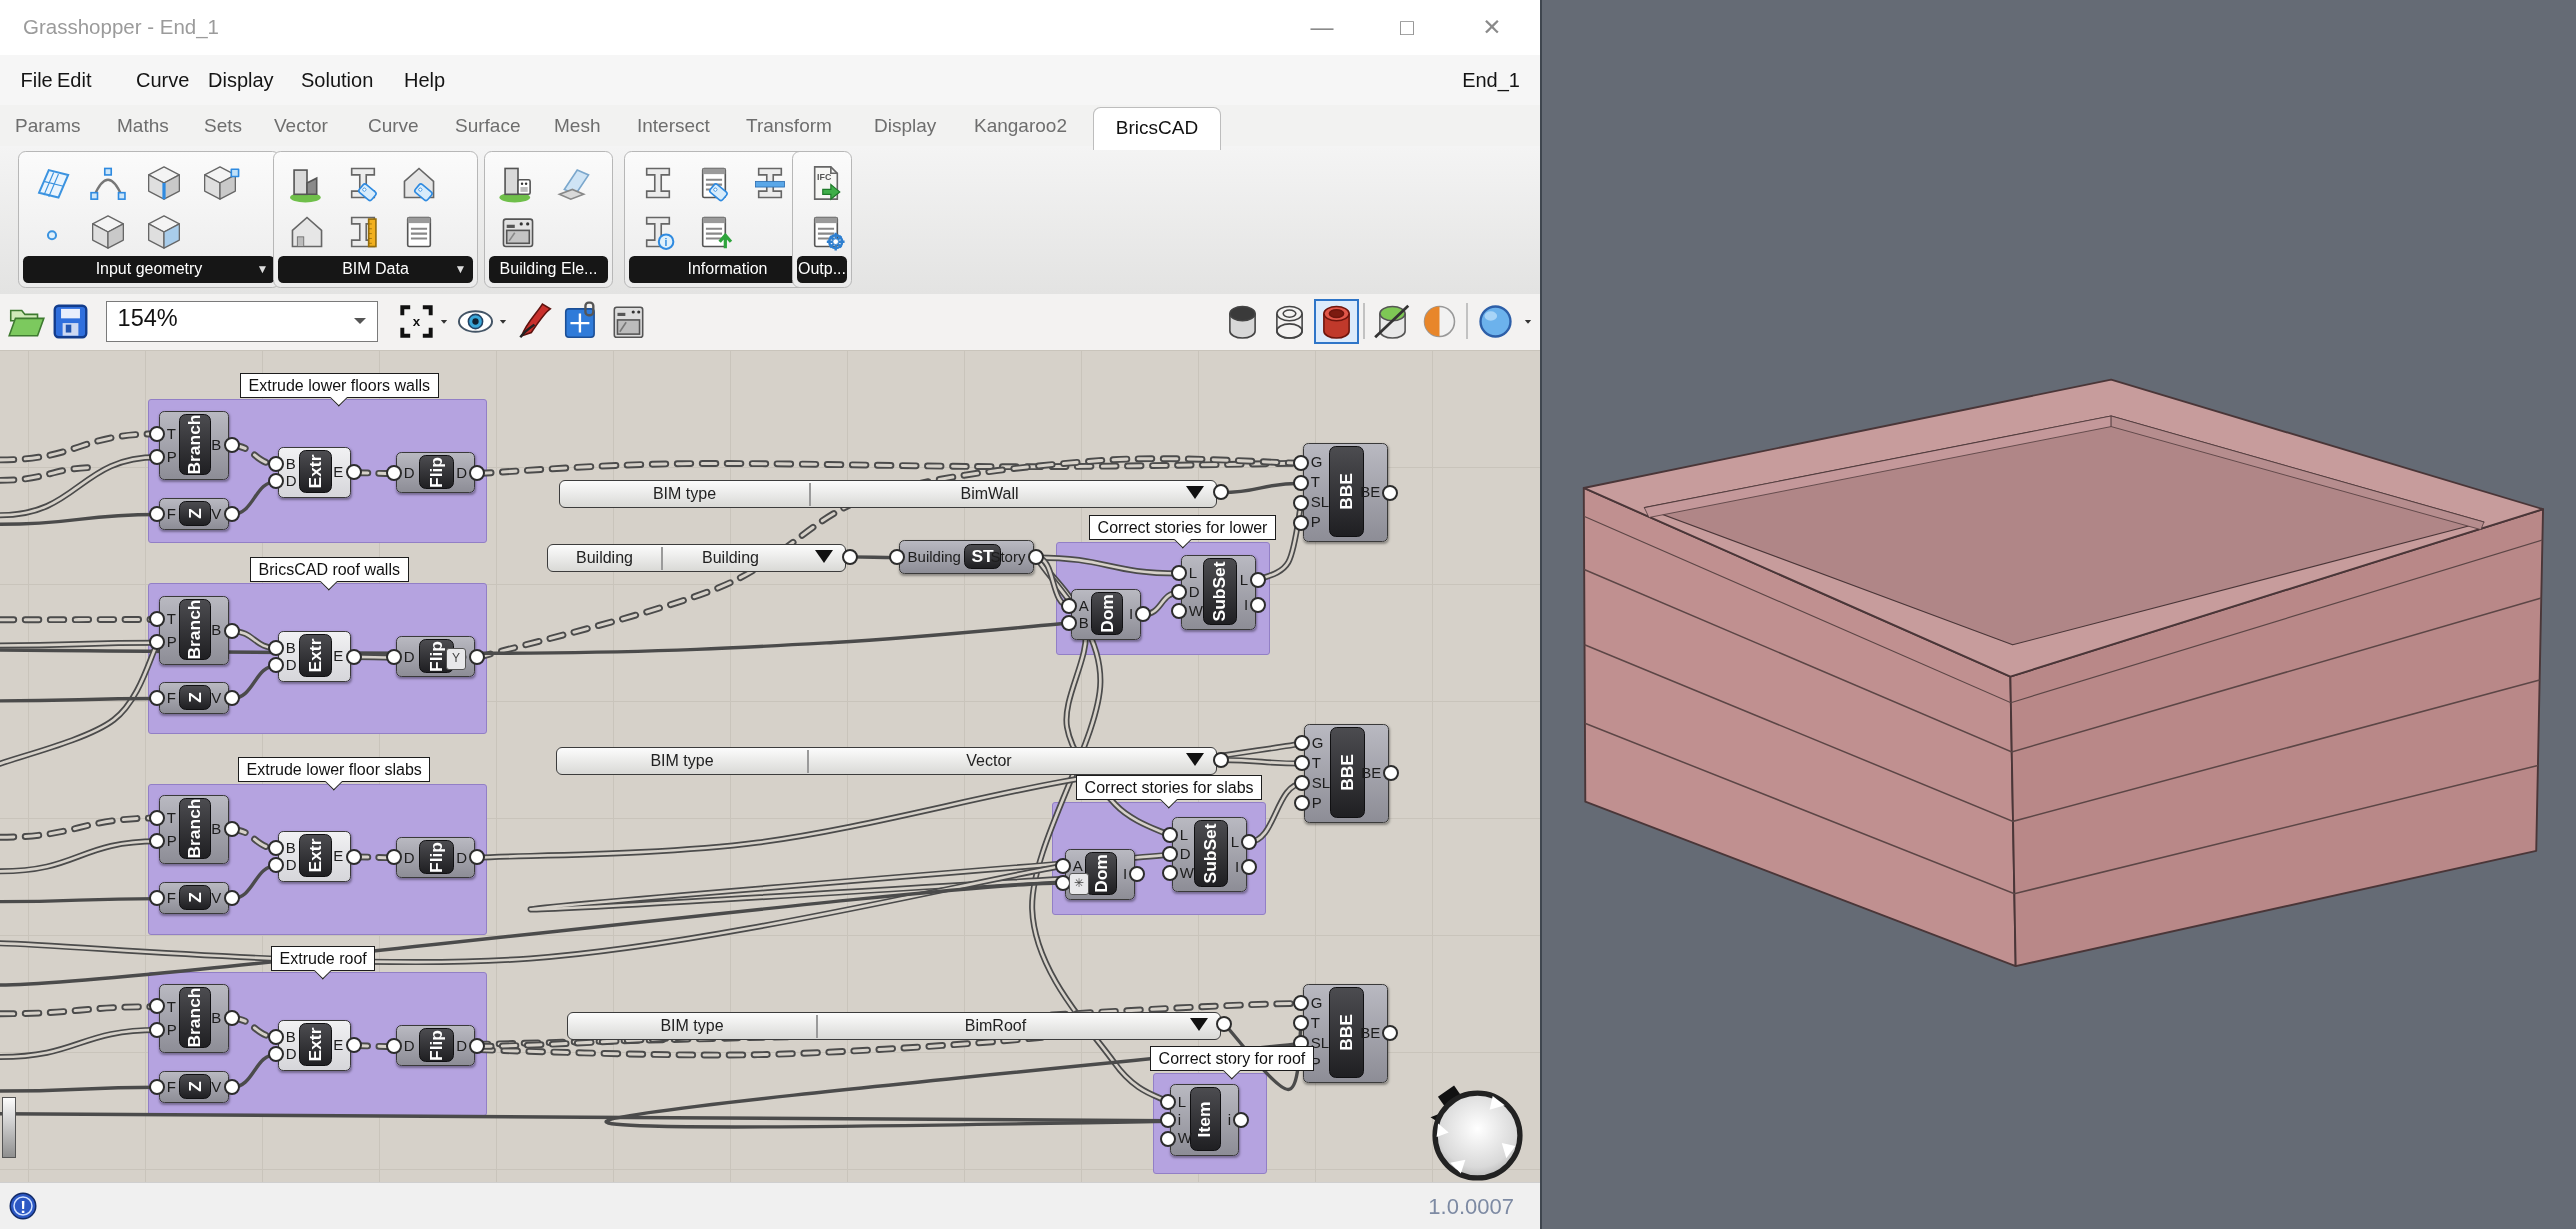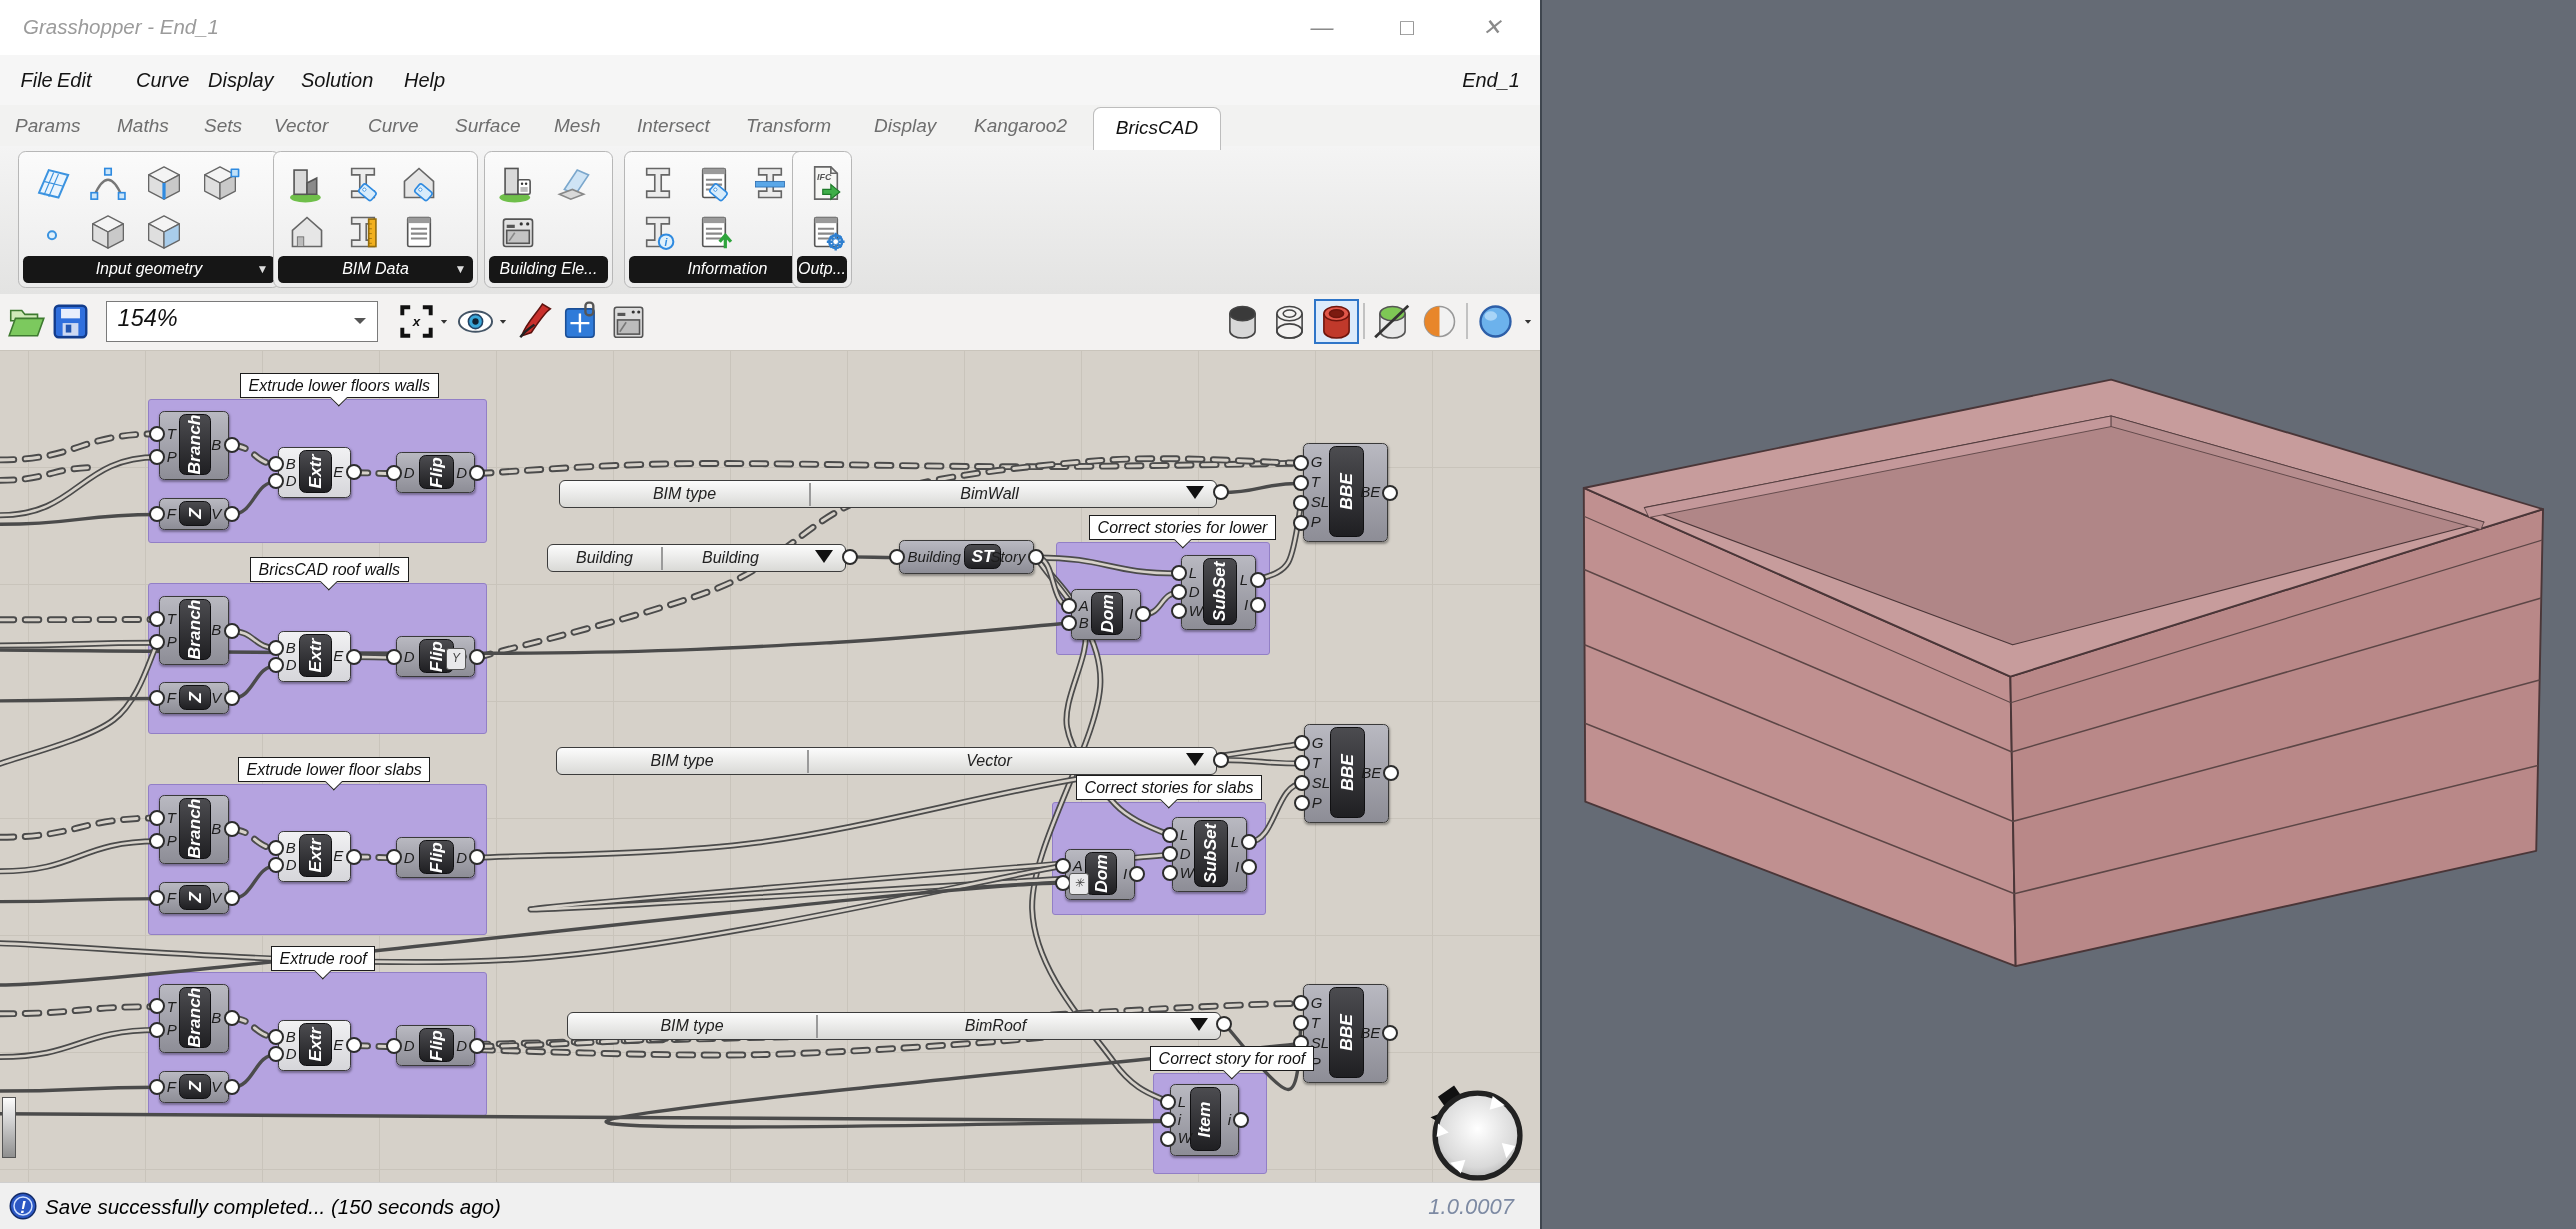--- a/index.html
+++ b/index.html
@@ -1,17 +1,17 @@
 <!DOCTYPE html>
 <html style="font-size:12px"><head>
 <meta charset="utf-8">
 <style>
   html,body{margin:0;padding:0;width:2576px;height:1229px;overflow:hidden;
     font-family:"Liberation Sans",sans-serif;background:#656b75;}
-  .app{position:absolute;left:0;top:0;width:1540px;height:1229px;background:#eab308;font-style:italic;}
+  .app{position:absolute;left:0;top:0;width:1540px;height:1229px;background:#eab308;}
   
   .titlebar{position:absolute;left:0;top:0;width:1540px;height:55px;background:#ffffff;border-bottom:0.8px solid #e6e6e6;}
   .title{position:absolute;left:23px;top:15px;font-size:20.5px;color:#9b9b9b;}
   .winbtn{position:absolute;top:0;width:68px;height:55px;text-align:center;line-height:55px;font-size:23px;color:#8a8a8a;}
   
   .menubar{position:absolute;left:0;top:55px;width:1540px;height:50px;background:#f6f6f6;border-bottom:0.8px solid #e0e0e0;}
   .menuitem{position:absolute;top:0;height:50px;line-height:50px;font-size:20px;color:#141414;}
   .menuRight{position:absolute;right:20px;top:0;height:50px;line-height:50px;font-size:20px;color:#141414;}
   
   .tabbar{position:absolute;left:0;top:105px;width:1540px;height:41px;background:#f2f2f1;}
@@ -772,21 +772,20 @@
  <polygon points="46,118 32,104 52,100" fill="#fff"></polygon>
  <polygon points="16,52 30,64 14,70" fill="#fff"></polygon>
 </svg></div>
     </div>
   <div class="statusbar">
     <span class="ic" id="statusIcon"><svg viewBox="0 0 40 40">
           <circle cx="20" cy="20" r="17" fill="#2c58c4" stroke="#122a66" stroke-width="2"></circle>
           <circle cx="20" cy="20" r="12" fill="none" stroke="#cfe0ff" stroke-width="2"></circle>
           <text x="20" y="29" text-anchor="middle" font-size="23" font-weight="bold" fill="#fff">!</text>
         </svg></span>
-    <span class="msg">Save successfully completed... (150 seconds ago)</span>
     <span class="ver">1.0.0007</span>
   </div>
 </div>
 <div class="viewport" id="viewport" style="background: rgb(101, 107, 117);"><svg viewBox="0 0 1367 1622" width="1036" height="1229">
  <g stroke="#4a3638" stroke-width="2.5" stroke-linejoin="round">
   <polygon points="55,644 618,893 625,1275 57,1058" fill="#c09090"></polygon>
   <polygon points="618,893 1321,672 1312,1123 625,1275" fill="#b98888"></polygon>
   <polygon points="55,644 751,501 1321,672 618,893" fill="#c79c9c"></polygon>
   <polygon points="135,670 751,549 1243,689 621,851" fill="#b08687" stroke-width="1.5"></polygon>
   <polygon points="135,670 751,549 751,563 141,683" fill="#c4989a" stroke-width="1"></polygon>

